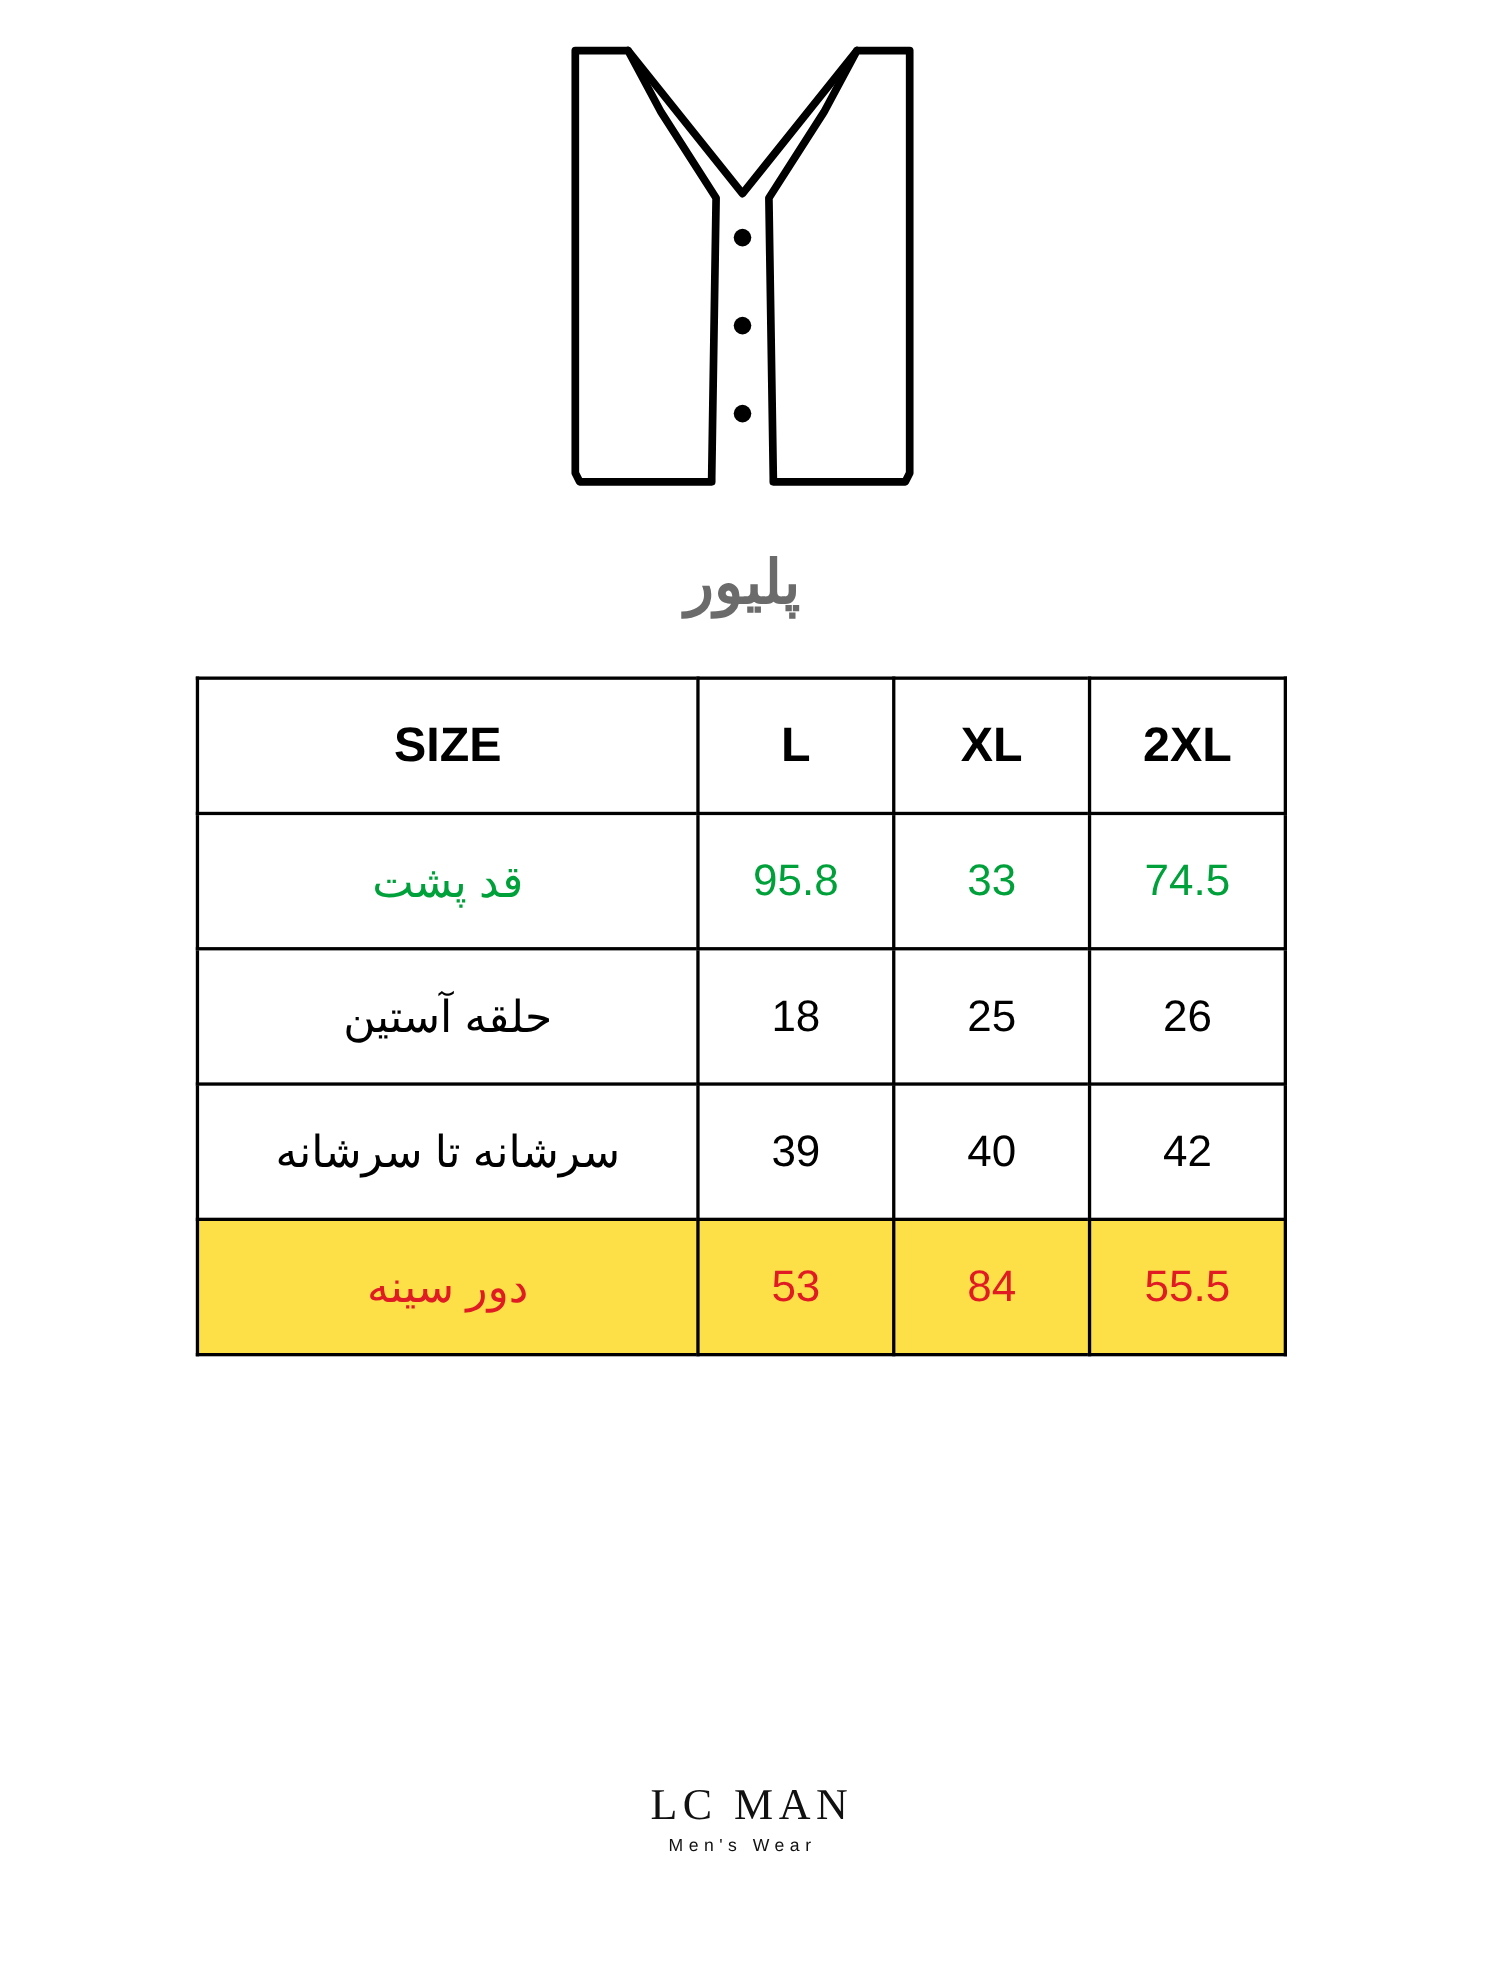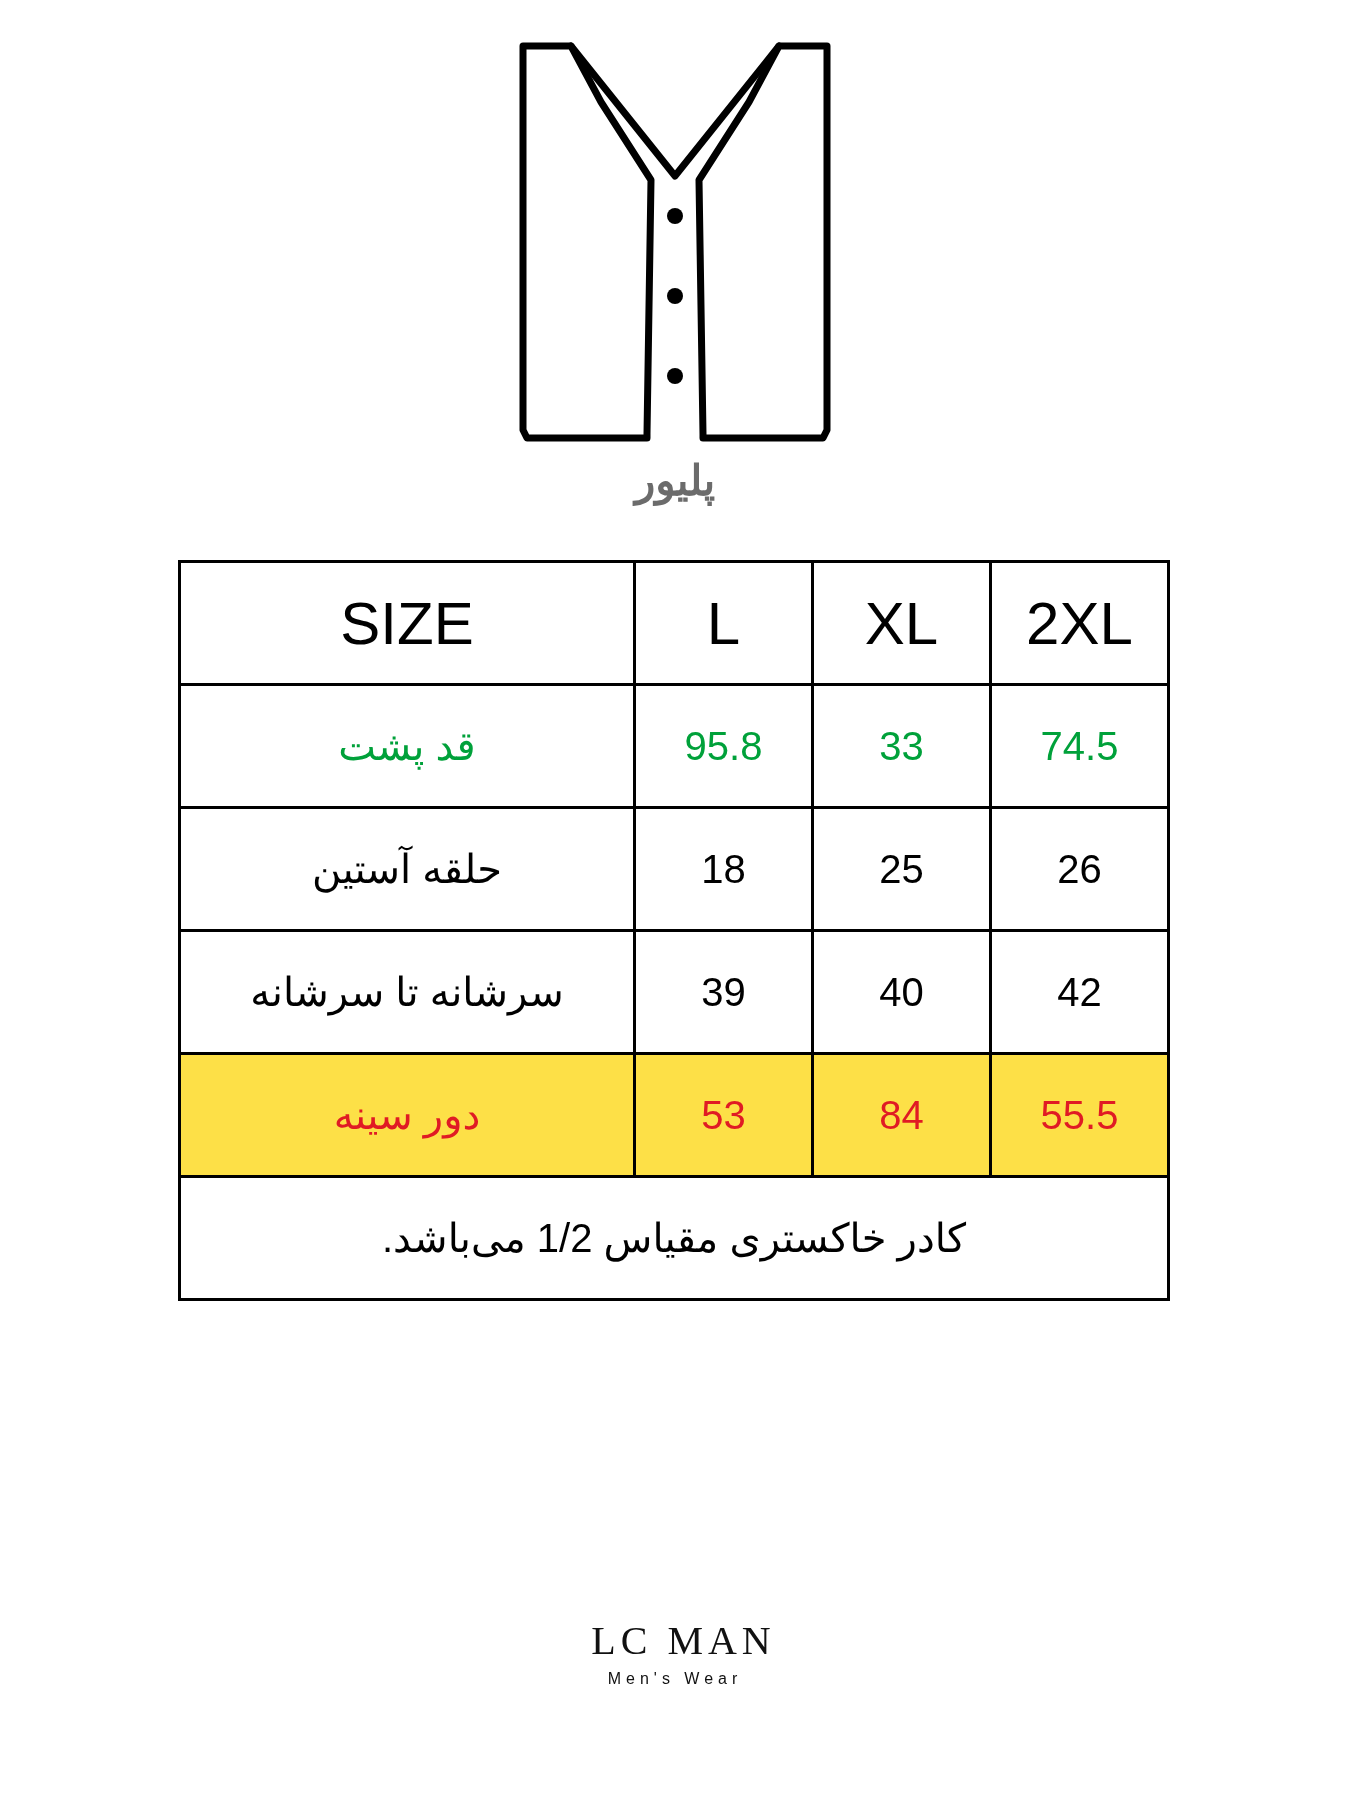--- a/index.html
+++ b/index.html
@@ -34,21 +34,22 @@
     justify-content: center;
   }
   .illustration svg {
     width: 340px;
     height: 430px;
     display: block;
   }
 
   
   .garment-name {
-    font-size: 42px;
+    margin-top: 42px;
+    font-size: 55px;
     font-weight: bold;
     color: #6b6b6b;
     letter-spacing: 0px;
     direction: rtl;
     text-align: center;
     line-height: 1;
   }
 
   
   .table-wrap {
@@ -77,21 +78,22 @@
   td.label-cell {
     font-size: 38px;
     direction: rtl;
   }
   tr.row-green td { color: #00a13a; margin-top: 32px; }
   tr.row-red td {
     color: #e01b24;
     background: #fde047;
   }
   tr.header-row td {
-    font-size: 60px;
+    font-size: 44px;
+    font-weight: bold;
   }
 
   td.note-cell {
     height: 215px;
     font-size: 40px;
     direction: rtl;
     text-align: center;
     line-height: 1.45;
     padding: 0 30px;
   }
@@ -183,23 +185,20 @@
           <td class="label-cell">سرشانه تا سرشانه</td>
         </tr>
 
         <tr class="row-red">
           <td>55.5</td>
           <td>84</td>
           <td>53</td>
           <td class="label-cell">دور سینه</td>
         </tr>
 
-        <tr>
-          <td class="note-cell" colspan="4">کادر خاکستری مقیاس 1/2 می‌باشد.</td>
-        </tr>
       </tbody>
     </table>
   </div>
 
   <div class="brand">
     <div class="brand-name">LC MAN</div>
     <div class="brand-tag">Men's Wear</div>
   </div>
 
 </div>

